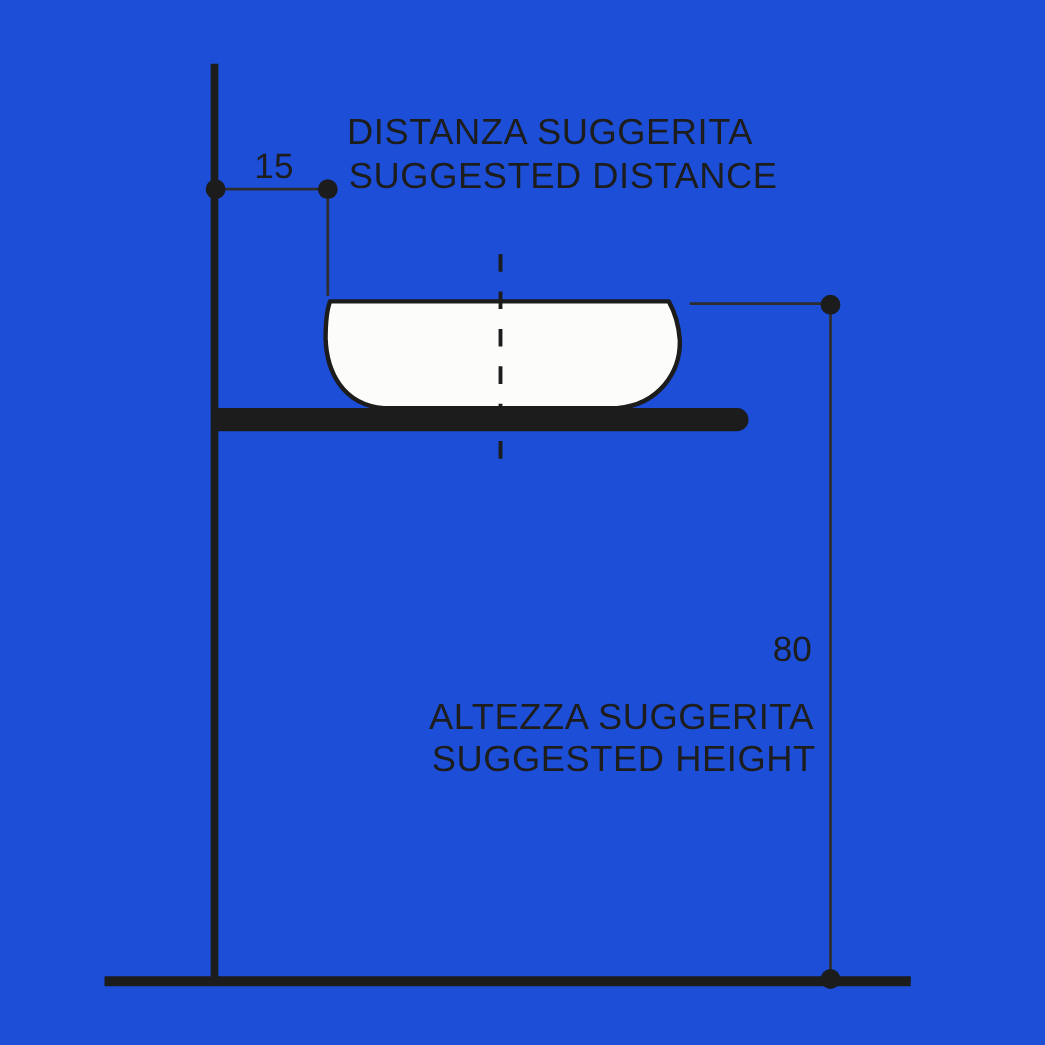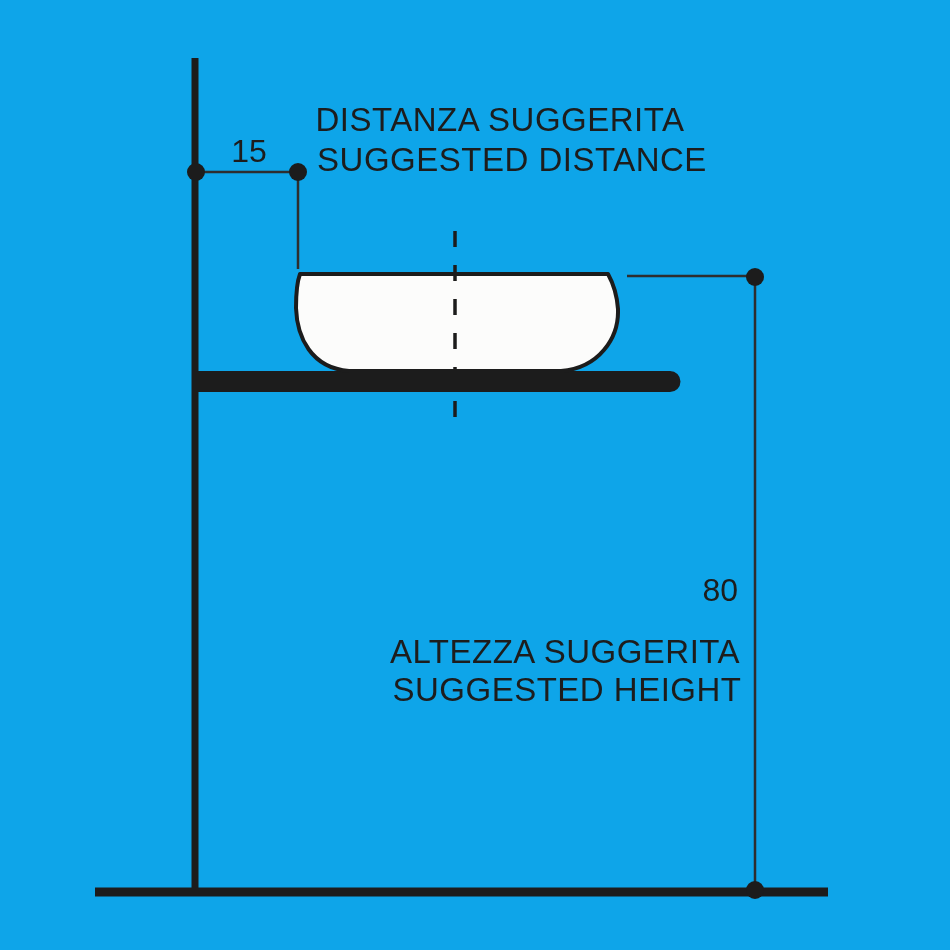--- a/index.html
+++ b/index.html
@@ -4,21 +4,21 @@
 <style>
   html, body {
     margin: 0;
     padding: 0;
     background: #ffffff;
   }
   .canvas {
     position: relative;
     width: 950px;
     height: 950px;
-    background: #0ea5e9;
+    background: #1d4ed8;
     overflow: hidden;
   }
   svg {
     display: block;
     width: 950px;
     height: 950px;
   }
   .title-text {
     font-family: "Liberation Sans", sans-serif;
     font-size: 33px;

